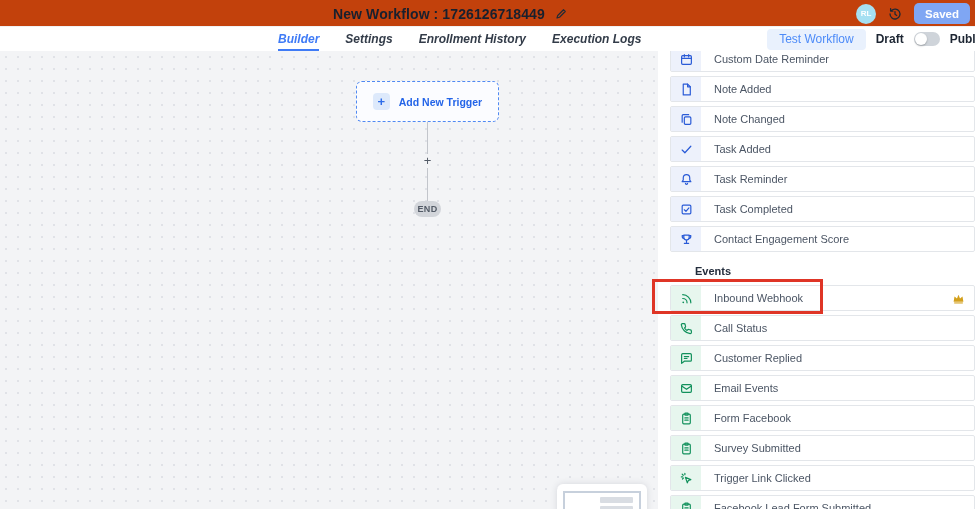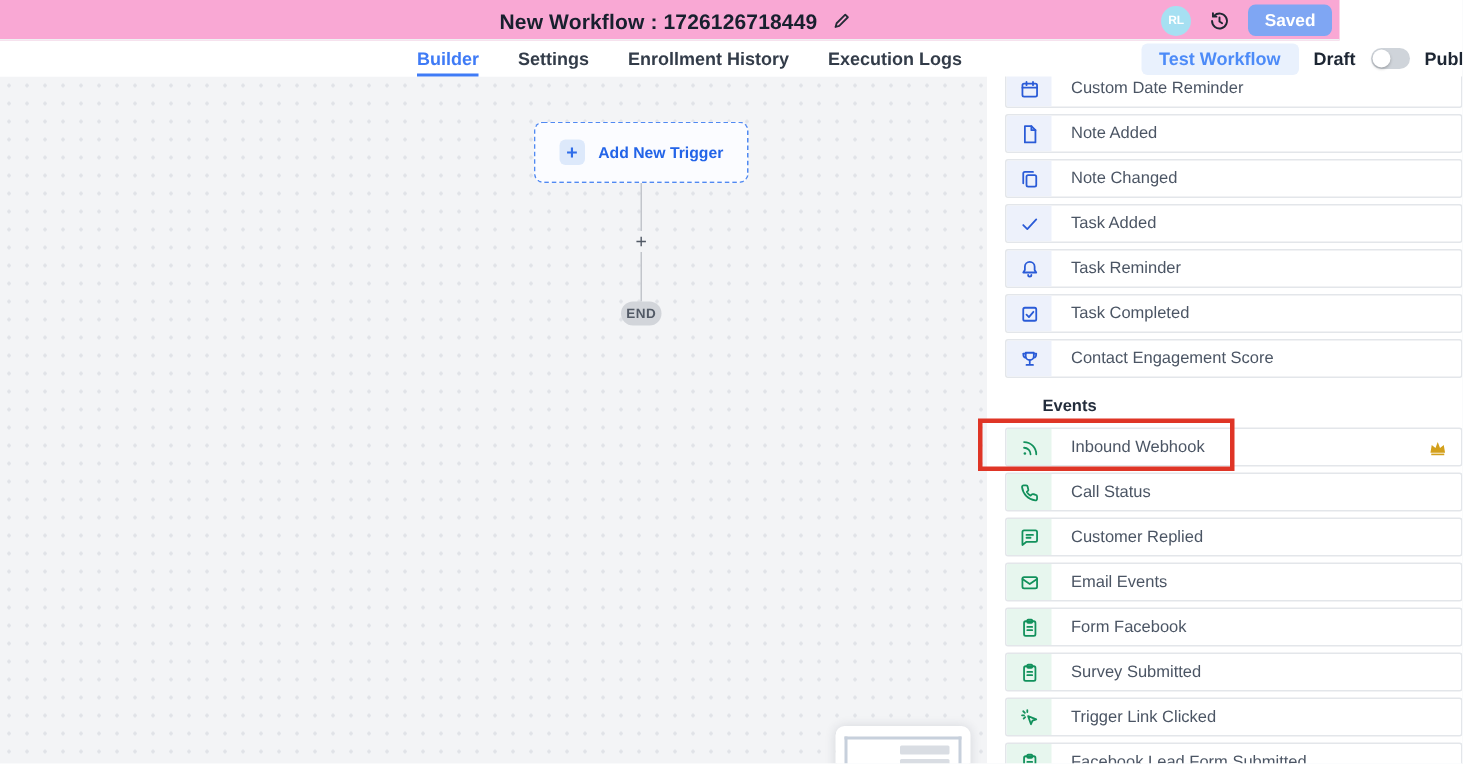--- a/index.html
+++ b/index.html
@@ -3,22 +3,22 @@
 <meta charset="utf-8">
 <style>
   * { margin:0; padding:0; box-sizing:border-box; }
   html,body { font-family:"Liberation Sans", sans-serif; }
   #page {
     position:relative; width:975px; height:509px; overflow:hidden;
     background:#ffffff;
   }
   
   #header {
-    position:absolute; left:0; top:0; width:893px; height:27px;
-    background:#f9a8d4; border-bottom:1px solid #f0f1f3; z-index:30;
+    position:absolute; left:0; top:0; width:975px; height:27px;
+    background:#c2410c; border-bottom:1px solid #f0f1f3; z-index:30;
   }
   .title-wrap {
     position:absolute; left:333px; top:0; height:27px;
     display:flex; align-items:center; gap:10px;
   }
   .wf-title { font-size:14px; font-weight:700; color:#18202e; letter-spacing:.1px; }
   .edit-ic { color:#242b36; display:flex; align-items:center; cursor:pointer; }
   .header-right {
     position:absolute; right:2px; top:0; height:27px;
     display:flex; align-items:center; gap:12px; padding-right:3px;
@@ -35,33 +35,33 @@
     display:flex; align-items:center; font-family:"Liberation Sans",sans-serif;
   }
   
   #tabbar {
     position:absolute; left:0; top:27px; width:975px; height:24px;
     background:#ffffff; z-index:20;
   }
   .tabs { position:absolute; left:278px; top:0; height:24px; display:flex; gap:26px; }
   .tab {
     font-size:12px; font-weight:600; color:#333c49; cursor:pointer;
-    display:flex; align-items:center; position:relative; height:24px;
+    display:flex; align-items:center; position:relative; height:24px;font-style:italic;
   }
   .tab.active { color:#3f7bf6; }
   .tab.active::after {
     content:""; position:absolute; left:0; right:0; bottom:0; height:2px; background:#3f7bf6;
   }
   .tabbar-right {
     position:absolute; right:-18px; top:0; height:24px;
     display:flex; align-items:center; gap:10px;
   }
   .test-workflow-btn {
     height:21px; padding:0 12px; background:#e9f1fd; border:none; border-radius:4px;
-    color:#4d8bf8; font-size:12px; font-weight:700; cursor:pointer;
+    color:#4d8bf8; font-size:12px; font-weight:400; cursor:pointer;
     font-family:"Liberation Sans",sans-serif;
   }
   .draft-label, .publish-label { font-size:12px; font-weight:600; color:#1d2633; }
   .toggle {
     width:26px; height:14px; border-radius:999px; background:#cfd4da;
     position:relative; cursor:pointer; flex:none;
   }
   .toggle-knob {
     position:absolute; left:1px; top:1px; width:12px; height:12px;
     border-radius:50%; background:#ffffff; box-shadow:0 1px 2px rgba(0,0,0,.25);

